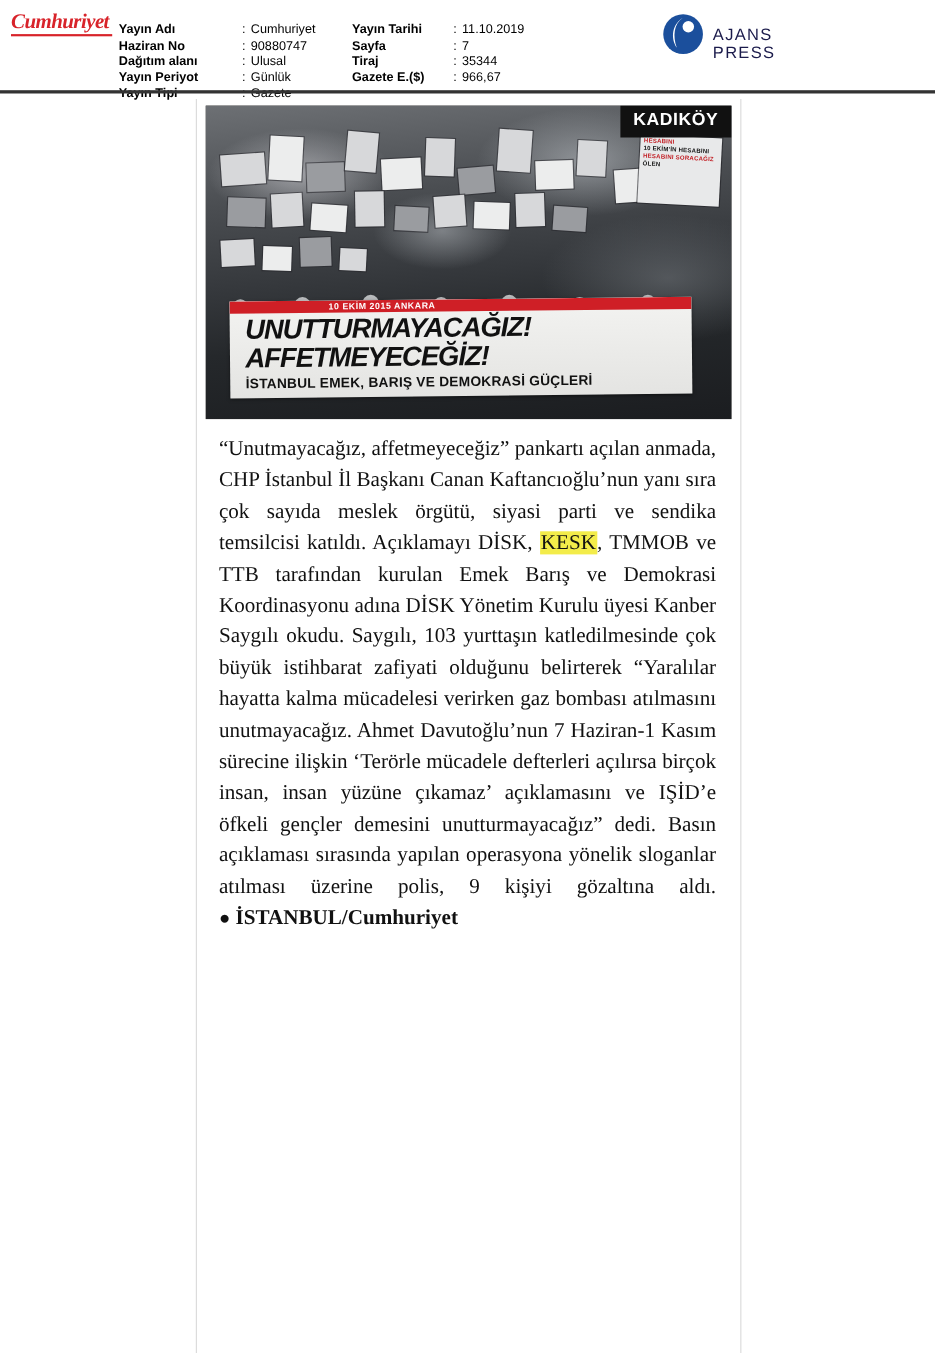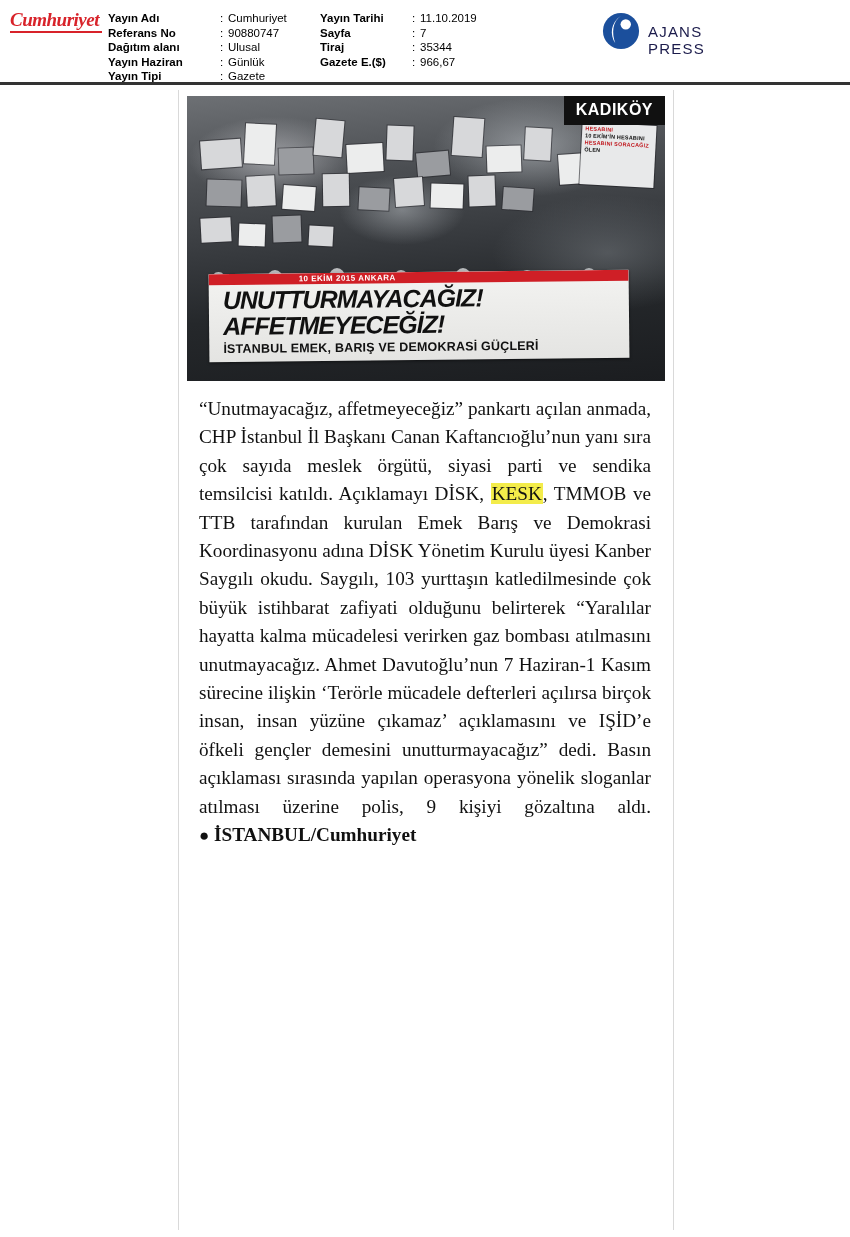--- a/index.html
+++ b/index.html
@@ -41,21 +41,21 @@
   .masthead-rule {
     margin-top: 2px;
     height: 2px;
     background: #d8232a;
     width: 92px;
   }
 
   .meta {
     position: absolute;
     left: 108px;
-    top: 11px;
+    top: 20px;
     font-size: 11.5px;
     line-height: 14.6px;
   }
   .meta-col {
     display: inline-block;
     vertical-align: top;
   }
   .meta-col.second { margin-left: 30px; }
   .meta-row {
     white-space: nowrap;
@@ -304,27 +304,27 @@
     <div class="masthead-rule"></div>
   </div>
 
   <div class="meta">
 
     <div class="meta-col first">
       <div class="meta-row">
         <span class="meta-label">Yayın Adı</span><span class="meta-sep">:</span><span class="meta-value">Cumhuriyet</span>
       </div>
       <div class="meta-row">
-        <span class="meta-label">Referans No</span><span class="meta-sep">:</span><span class="meta-value">90880747</span>
+        <span class="meta-label">Haziran No</span><span class="meta-sep">:</span><span class="meta-value">90880747</span>
       </div>
       <div class="meta-row">
         <span class="meta-label">Dağıtım alanı</span><span class="meta-sep">:</span><span class="meta-value">Ulusal</span>
       </div>
       <div class="meta-row">
-        <span class="meta-label">Yayın Haziran</span><span class="meta-sep">:</span><span class="meta-value">Günlük</span>
+        <span class="meta-label">Yayın Periyot</span><span class="meta-sep">:</span><span class="meta-value">Günlük</span>
       </div>
       <div class="meta-row">
         <span class="meta-label">Yayın Tipi</span><span class="meta-sep">:</span><span class="meta-value">Gazete</span>
       </div>
     </div>
 
     <div class="meta-col second">
       <div class="meta-row">
         <span class="meta-label">Yayın Tarihi</span><span class="meta-sep">:</span><span class="meta-value">11.10.2019</span>
       </div>

